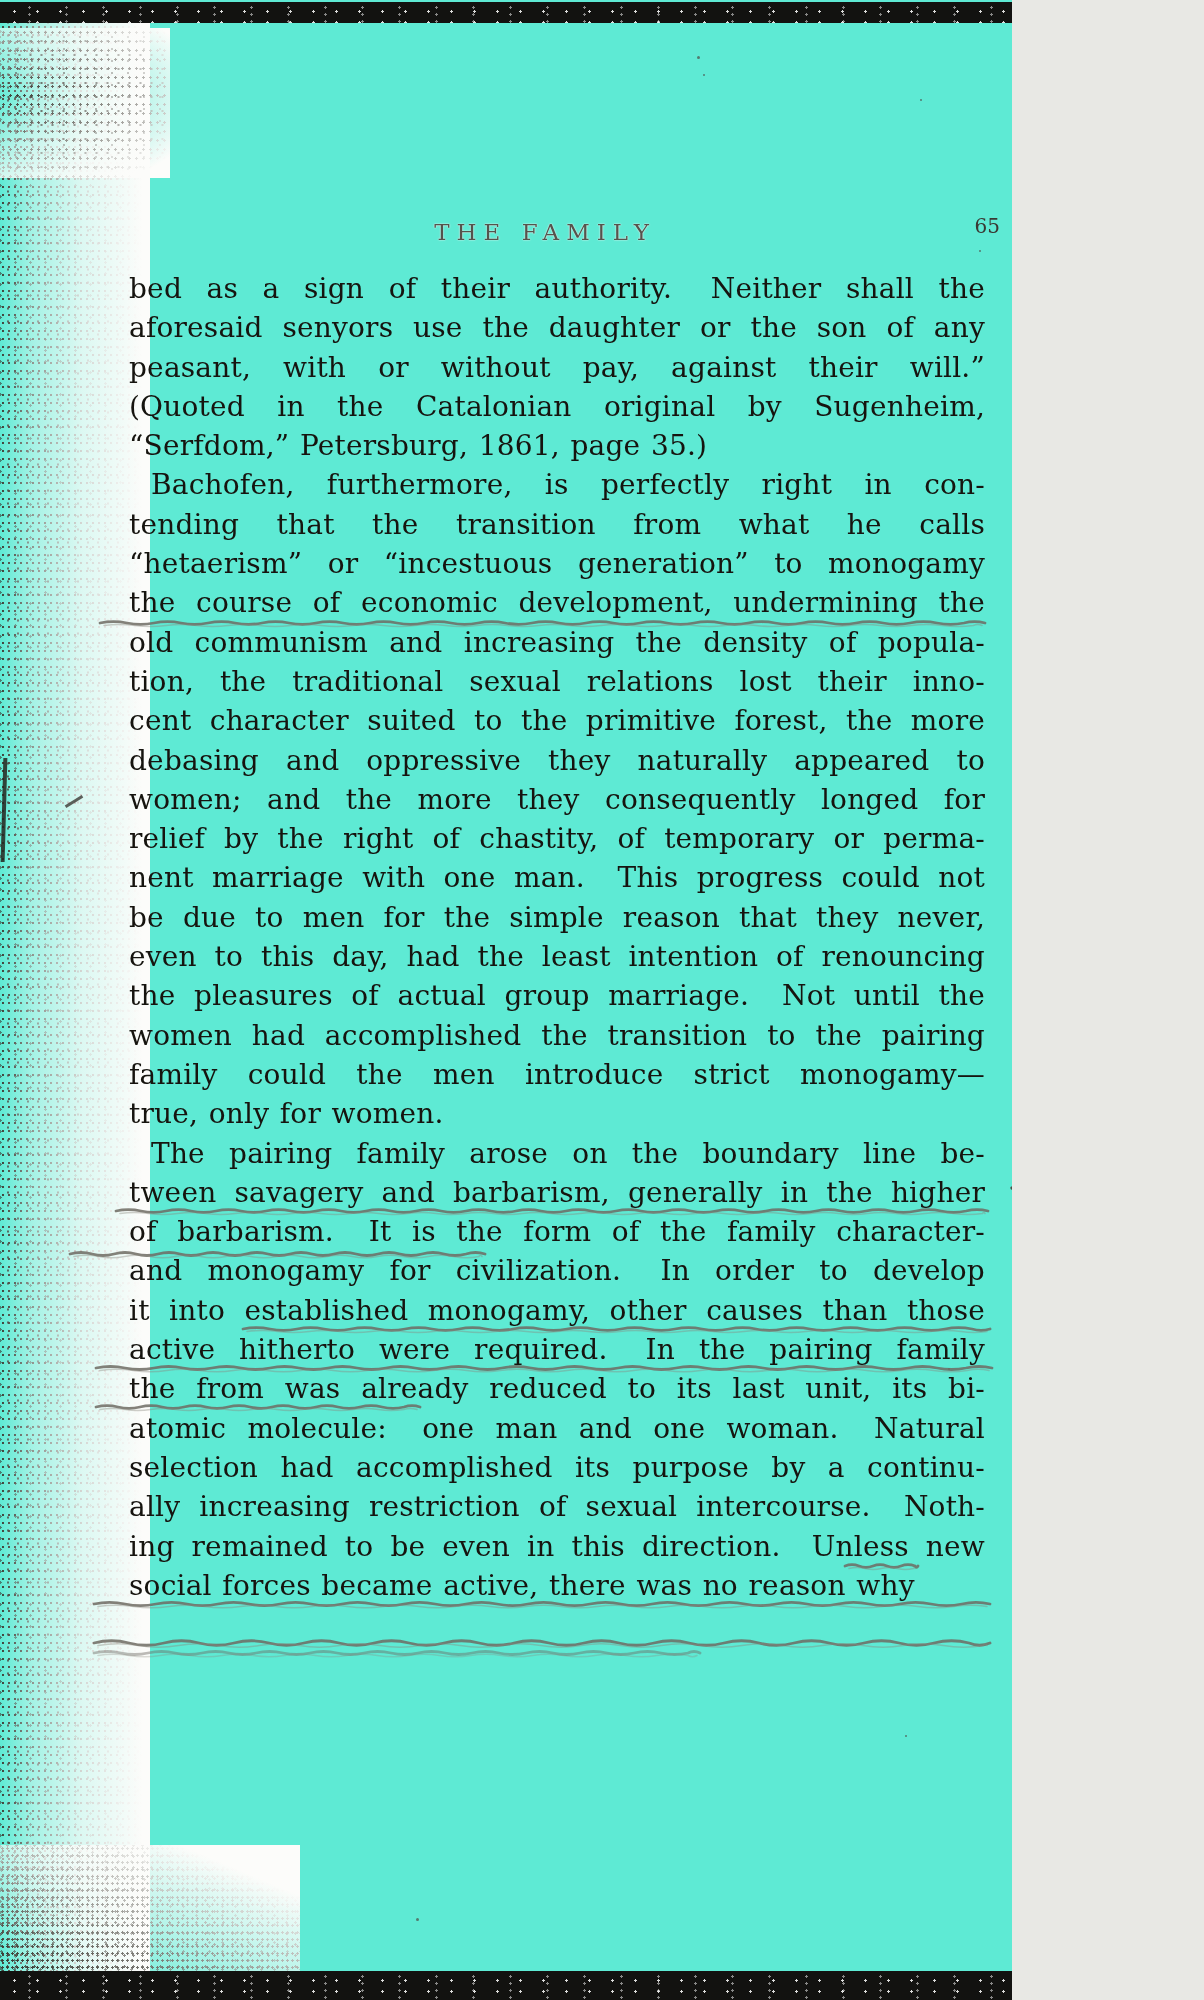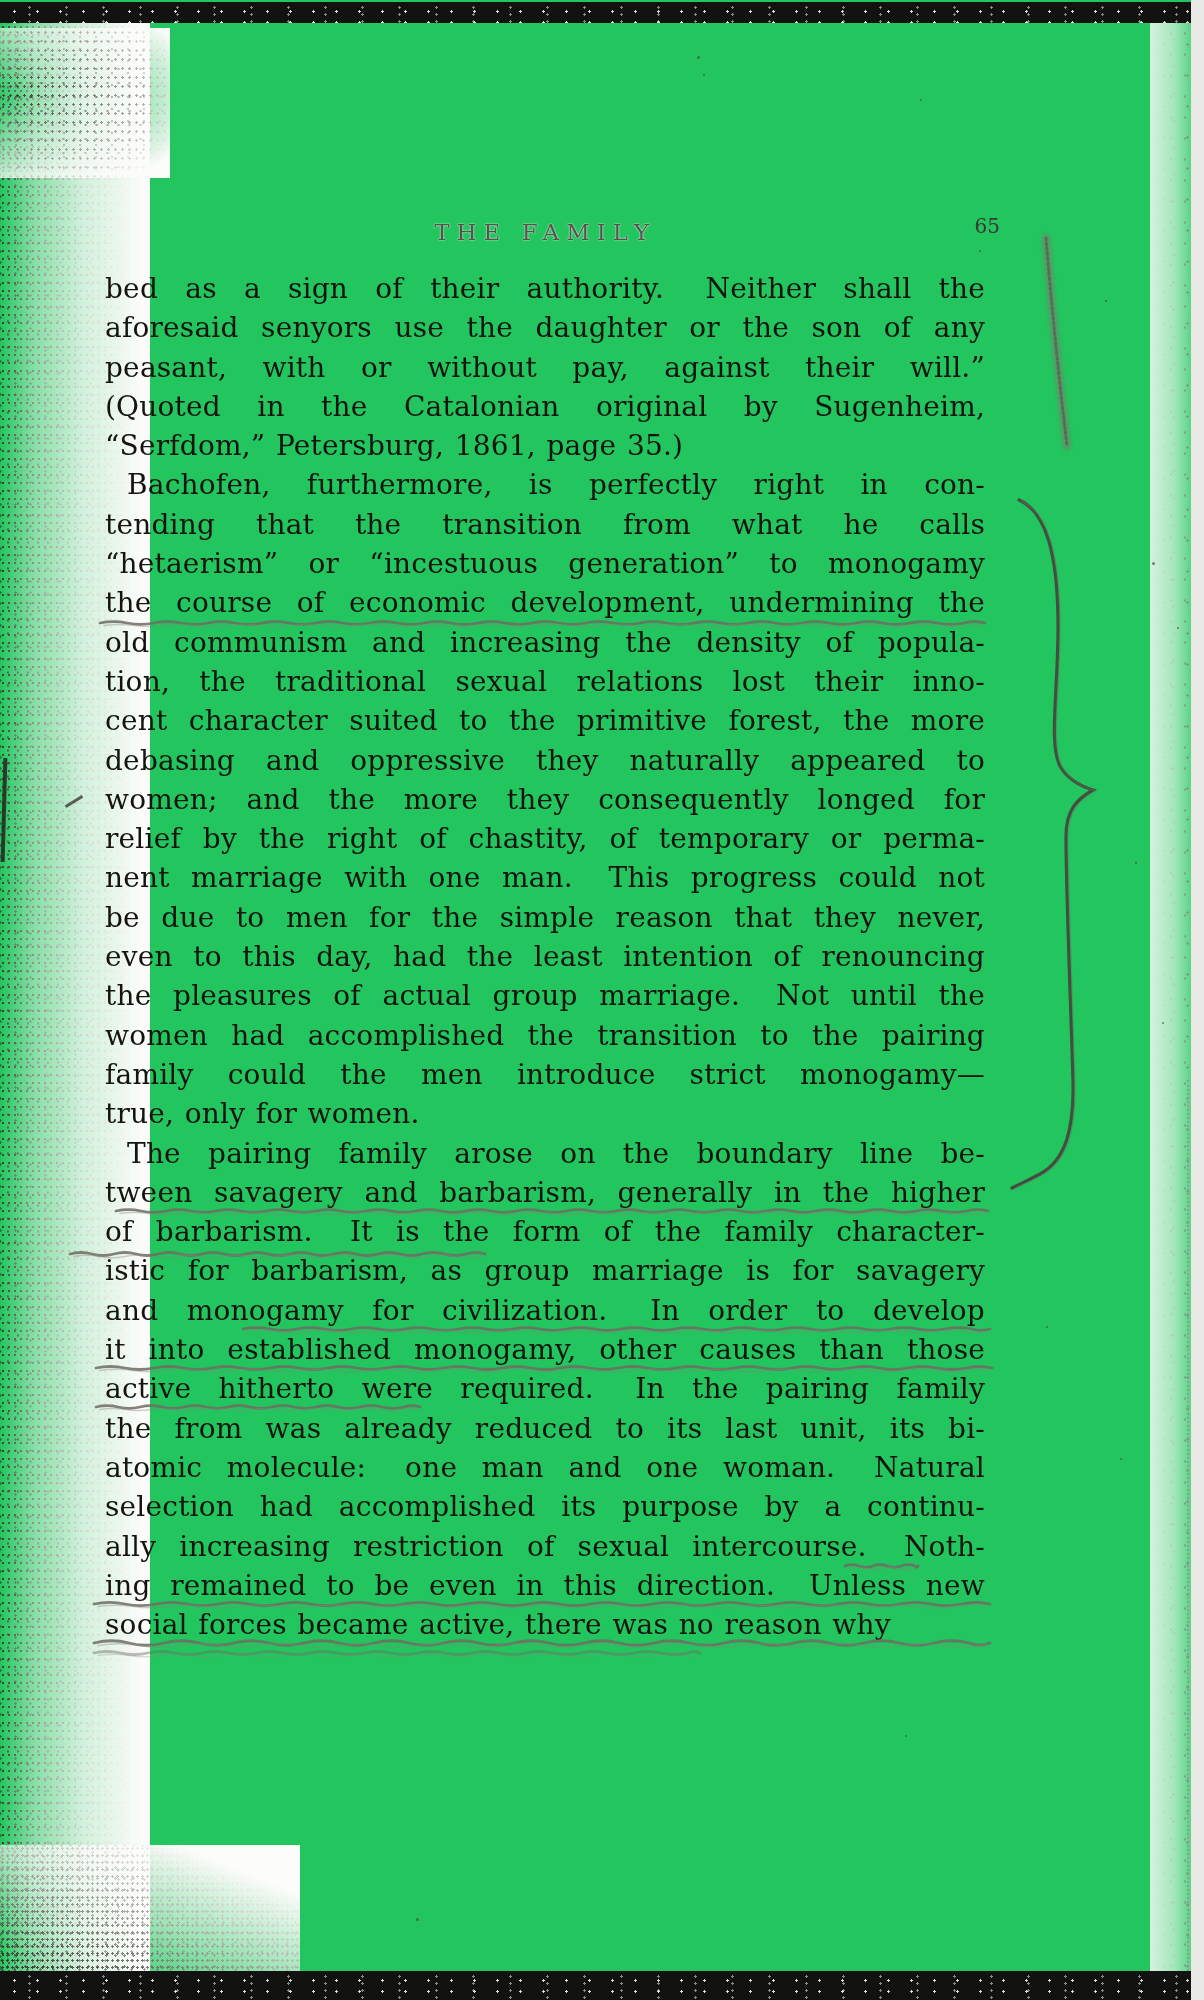--- a/index.html
+++ b/index.html
@@ -1,16 +1,16 @@
 <!DOCTYPE html>
 <html><head>
 <meta charset="utf-8">
 <style>
   html,body{margin:0;padding:0;background:#e8e8e4;}
-  #page{position:relative;width:1191px;height:2000px;background:#22c55e;overflow:hidden;
+  #page{position:relative;width:1012px;height:2000px;background:#5eead4;overflow:hidden;
         font-family:"DejaVu Serif","Liberation Serif",serif;color:#16140f;}
   
   .band{position:absolute;left:0;width:1204px;background:#121210;
         background-image:radial-gradient(circle, rgba(255,255,255,.85) 1px, transparent 1.4px),
                          radial-gradient(circle, rgba(255,255,255,.5) 1px, transparent 1.3px);
         background-size:23px 11px,37px 7px;background-position:3px 4px,11px 2px;}
   #band-top{top:2px;height:21px;}
   #band-bottom{top:1971px;height:29px;}
   
   .noise{position:absolute;background-image:
@@ -30,21 +30,21 @@
   
   #running-head{position:absolute;left:105px;top:219px;width:880px;text-align:center;
       font-size:23px;letter-spacing:7px;color:#55534c;
       text-shadow:0 0 1px rgba(252,252,250,.9), 0 0 2px rgba(252,252,250,.7);}
   #page-number{position:absolute;left:785px;top:214px;width:215px;text-align:right;
       font-size:20px;color:#3a3833;}
   
   #text-block{position:absolute;left:105px;top:269px;width:880px;font-size:28px;
       letter-spacing:.2px;word-spacing:1.5px;}
   .line{height:39.3px;line-height:39.3px;text-align:justify;text-align-last:justify;
-      white-space:nowrap;}
+      white-space:nowrap;margin-left:24px;}
   .line.last{text-align-last:left;}
   .line.indent{padding-left:22px;}
   
   #marks{position:absolute;left:0;top:0;z-index:5;pointer-events:none;}
   
   .speck{position:absolute;background:#4e4b44;border-radius:50%;}
   #dotted-edge{position:absolute;left:1187px;top:1080px;height:891px;width:0;
       border-left:2px dotted #8f8d86;opacity:.65;}
   #edge-bar{position:absolute;left:2px;top:758px;width:4px;height:104px;background:#26241f;opacity:.85;transform:rotate(1.5deg);}
   #edge-dash{position:absolute;left:64px;top:800px;width:20px;height:3px;background:#3c3a34;transform:rotate(-32deg);opacity:.8;}
@@ -84,21 +84,20 @@
       <div class="line">nent marriage with one man.  This progress could not</div>
       <div class="line">be due to men for the simple reason that they never,</div>
       <div class="line">even to this day, had the least intention of renouncing</div>
       <div class="line">the pleasures of actual group marriage.  Not until the</div>
       <div class="line">women had accomplished the transition to the pairing</div>
       <div class="line">family could the men introduce strict monogamy—</div>
       <div class="line last">true, only for women.</div>
       <div class="line indent">The pairing family arose on the boundary line be-</div>
       <div class="line">tween savagery and barbarism, generally in the higher</div>
       <div class="line">of barbarism.  It is the form of the family character-</div>
-      <div class="line">istic for barbarism, as group marriage is for savagery</div>
       <div class="line">and monogamy for civilization.  In order to develop</div>
       <div class="line">it into established monogamy, other causes than those</div>
       <div class="line">active hitherto were required.  In the pairing family</div>
       <div class="line">the from was already reduced to its last unit, its bi-</div>
       <div class="line">atomic molecule:  one man and one woman.  Natural</div>
       <div class="line">selection had accomplished its purpose by a continu-</div>
       <div class="line">ally increasing restriction of sexual intercourse.  Noth-</div>
       <div class="line">ing remained to be even in this direction.  Unless new</div>
       <div class="line last">social forces became active, there was no reason why</div>
     </div>

